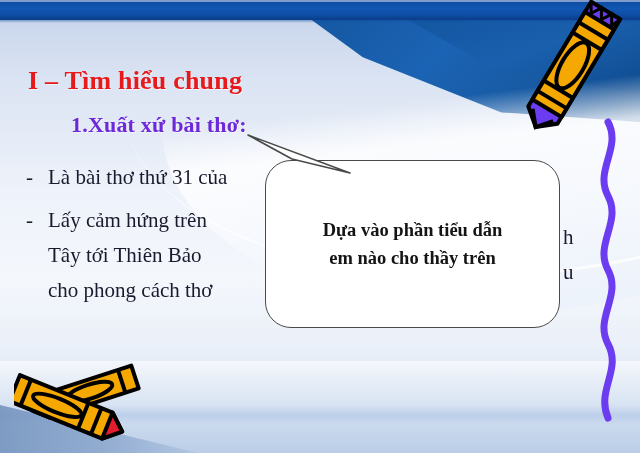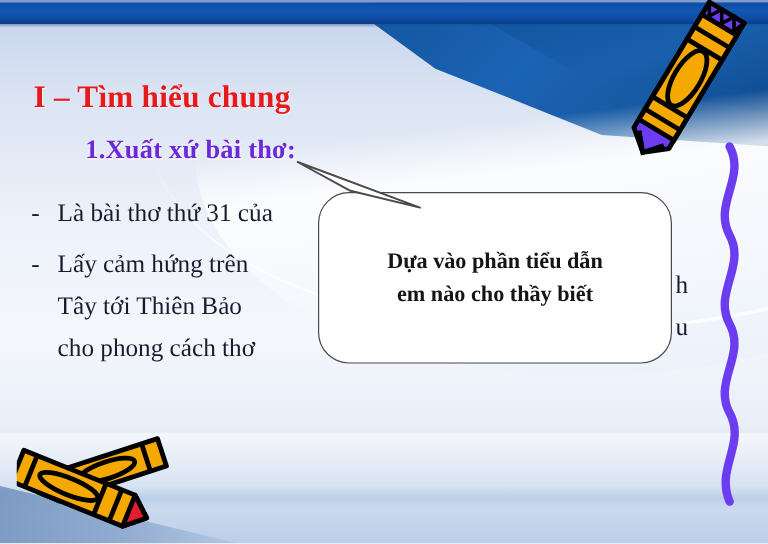--- a/index.html
+++ b/index.html
@@ -97,21 +97,21 @@
     position:absolute;left:26px;top:160px;width:530px;
     color:#1a1a2e;font-size:21px;line-height:35px;
   }
   .bullet-row{display:flex;align-items:flex-start;margin-bottom:8px;}
   .bullet-mark{width:22px;flex:none;color:#1a1a2e;font-size:21px;}
   .bullet-text{flex:1;}
   .bullet-text .ln{display:block;white-space:nowrap;}
 
   
   .bubble{
-    position:absolute;left:265px;top:160px;width:295px;height:143px;
+    position:absolute;left:265px;top:160px;width:295px;height:168px;
     background:#ffffff;border:1.6px solid #4a4a4a;border-radius:26px;
     box-sizing:border-box;z-index:5;
     display:flex;align-items:center;justify-content:center;
   }
   .bubble-text{
     text-align:center;color:#141414;font-weight:bold;font-size:18.5px;
     line-height:28px;padding:0 10px;
   }
   .bubble-text .ln{display:block;white-space:nowrap;}
   .bubble-tail{
@@ -168,21 +168,21 @@
   <div style="position:absolute;left:563px;top:225px;font-size:21px;color:#1a1a2e;z-index:2;">h</div>
   <div style="position:absolute;left:563px;top:260px;font-size:21px;color:#1a1a2e;z-index:2;">u</div>
 
   <svg class="bubble-tail" viewBox="0 0 110 46">
     <path d="M2,2 L104,40 L46,26 Z" fill="#ffffff" stroke="#4a4a4a" stroke-width="1.6" stroke-linejoin="round"></path>
   </svg>
 
   <div class="bubble">
     <div class="bubble-text">
       <span class="ln">Dựa vào phần tiểu dẫn</span>
-      <span class="ln">em nào cho thầy biết</span>
+      <span class="ln">em nào cho thầy trên</span>
     </div>
   </div>
 
   <svg class="squiggle" viewBox="0 0 60 310">
     <path d="M30,4 C44,30 16,52 30,78 C44,104 16,126 30,152
              C44,178 16,200 30,226 C44,252 18,272 30,300" fill="none" stroke="#6b3cf0" stroke-width="7" stroke-linecap="round"></path>
   </svg>
 
   <svg class="crayon-tr" viewBox="0 0 130 145">
     <g transform="rotate(31 65 72)">

